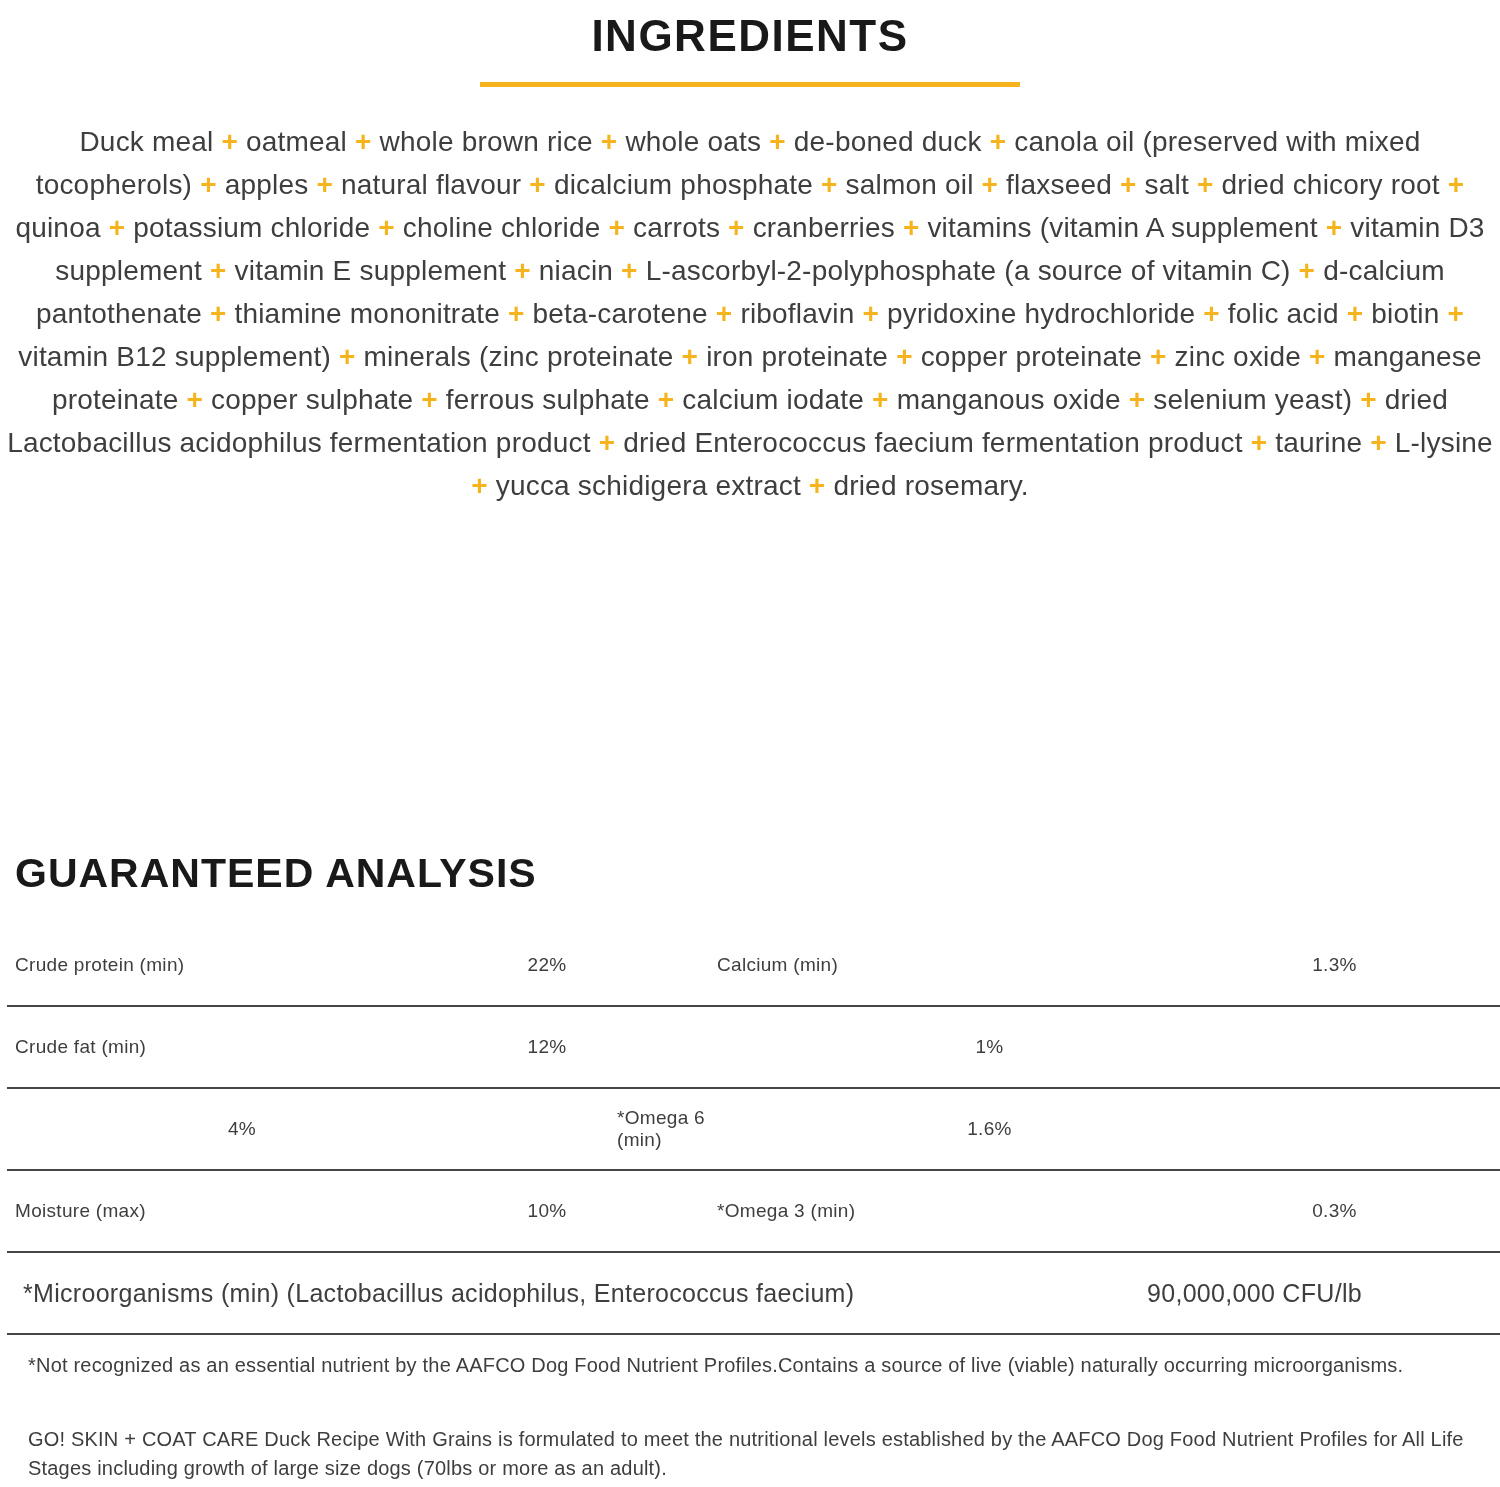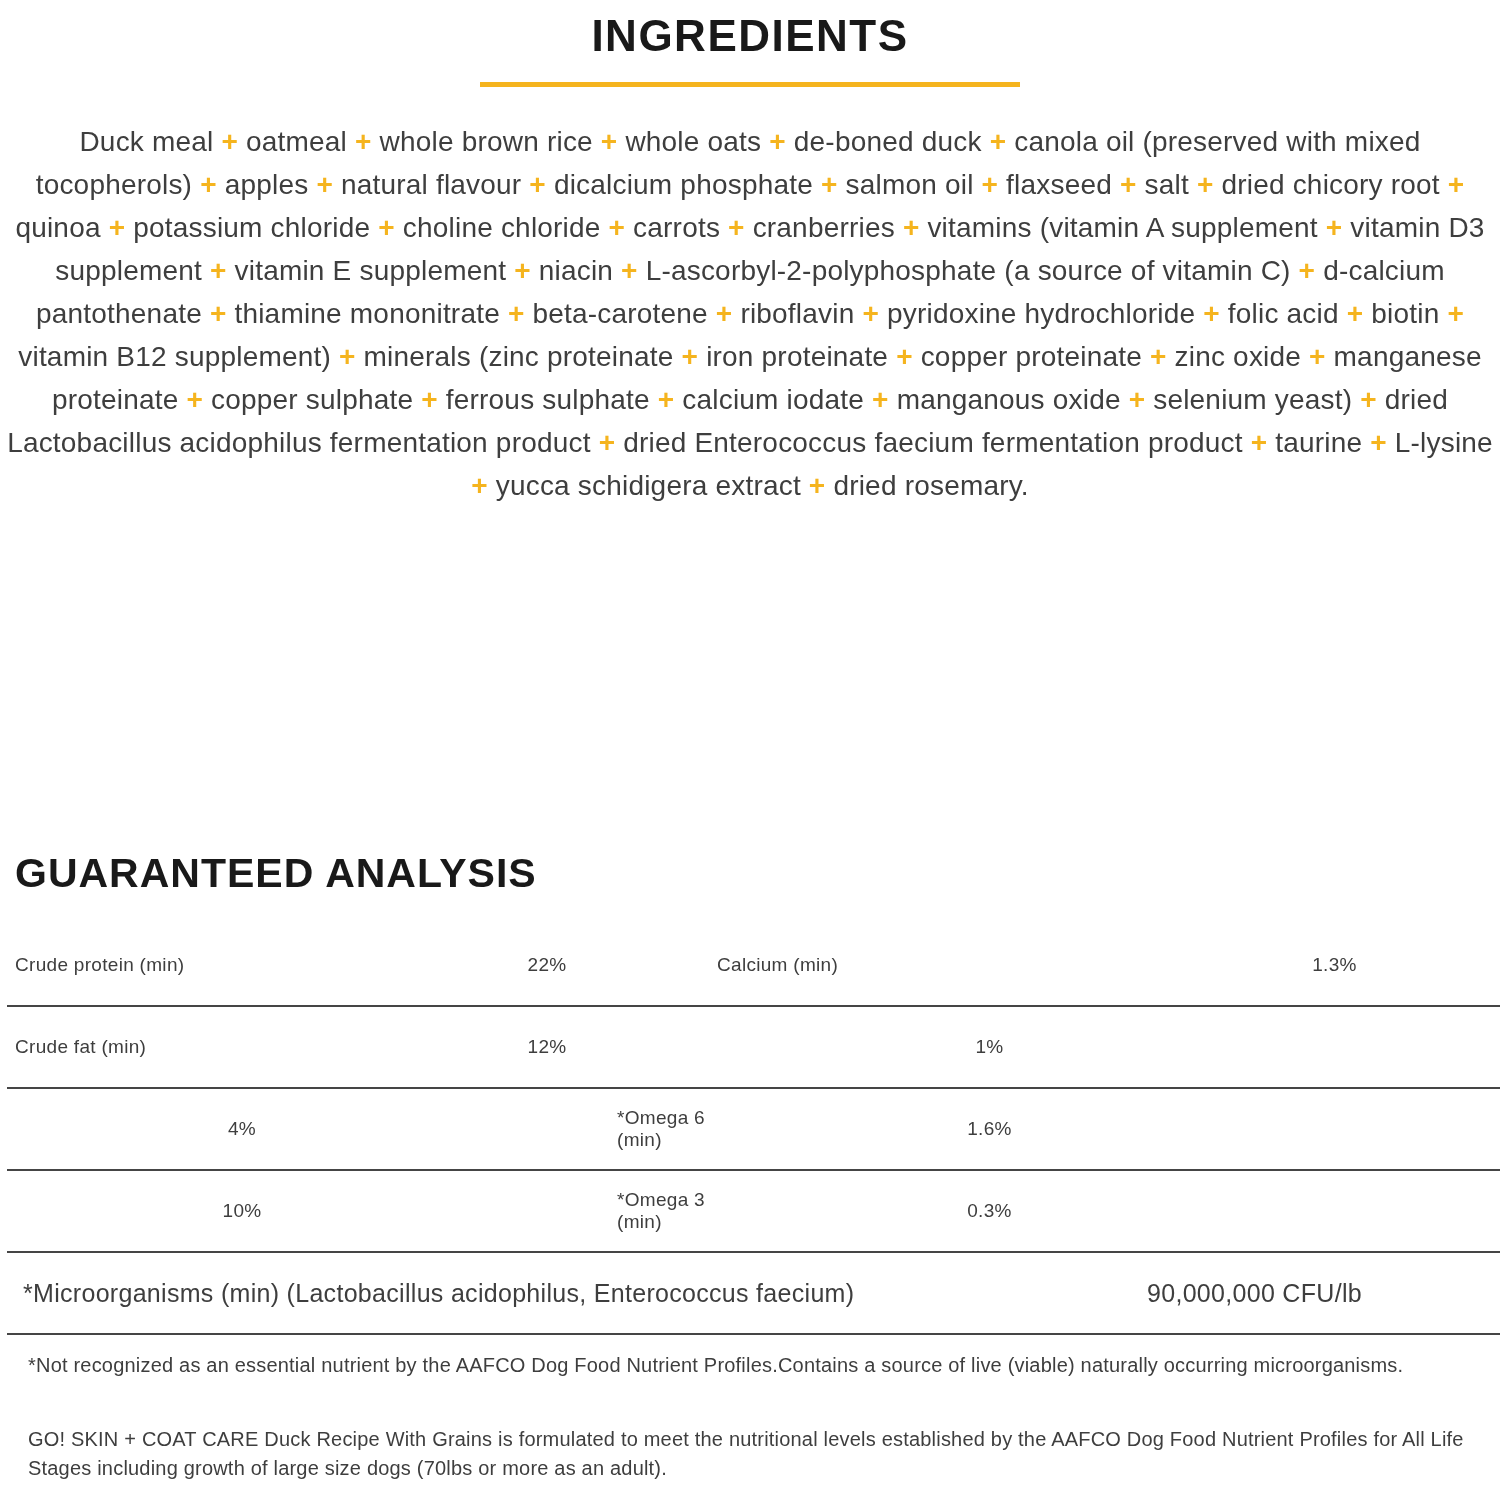--- a/index.html
+++ b/index.html
@@ -128,20 +128,21 @@
 
     <div class="analysis-row">
       <div class="cell-value">4%</div>
       <div></div>
       <div>*Omega 6 (min)</div>
       <div class="cell-value">1.6%</div>
     </div>
     <div class="divider"></div>
 
     <div class="analysis-row">
+      <div class="cell-label-left">Moisture (max)</div>
       <div class="cell-value">10%</div>
       <div></div>
       <div>*Omega 3 (min)</div>
       <div class="cell-value">0.3%</div>
     </div>
     <div class="divider"></div>
 
     <div class="micro-row">
       <div class="micro-label">*Microorganisms (min) (Lactobacillus acidophilus, Enterococcus faecium)</div>
       <div class="micro-value">90,000,000 CFU/lb</div>

